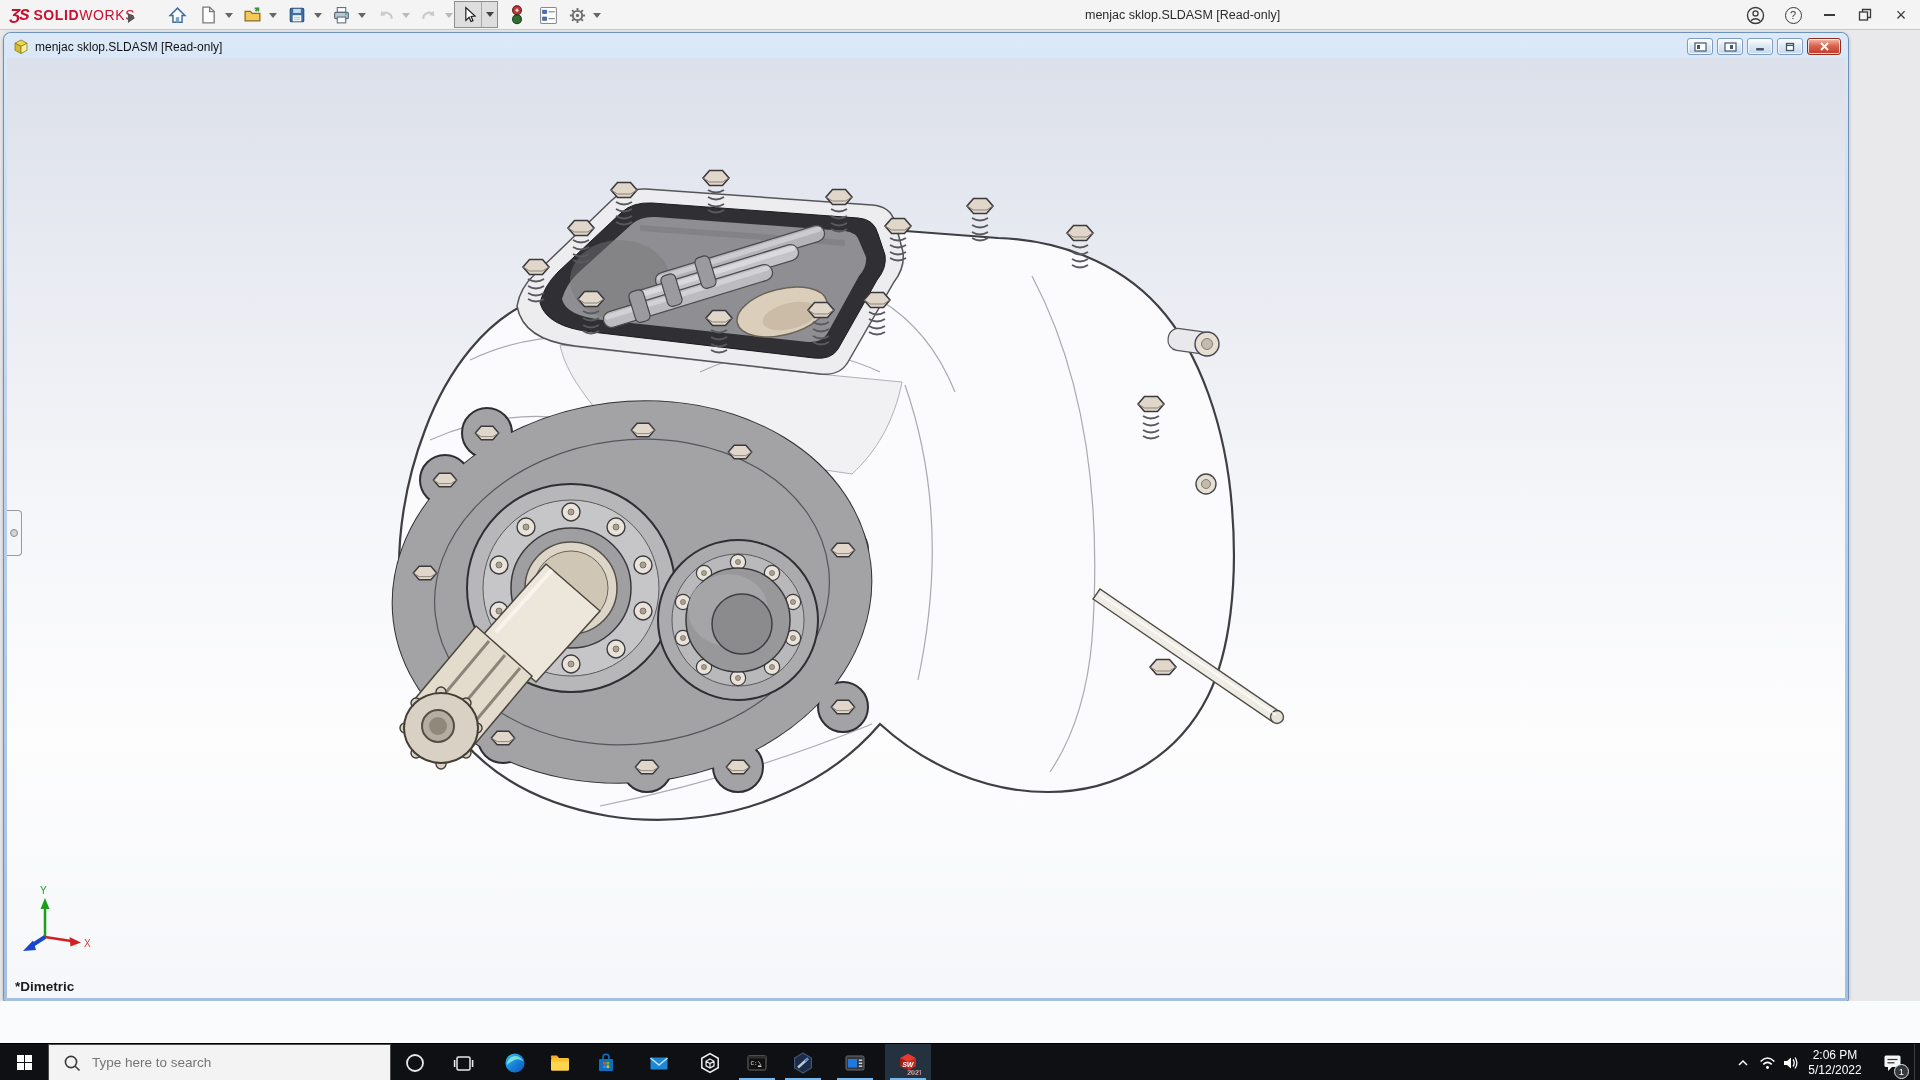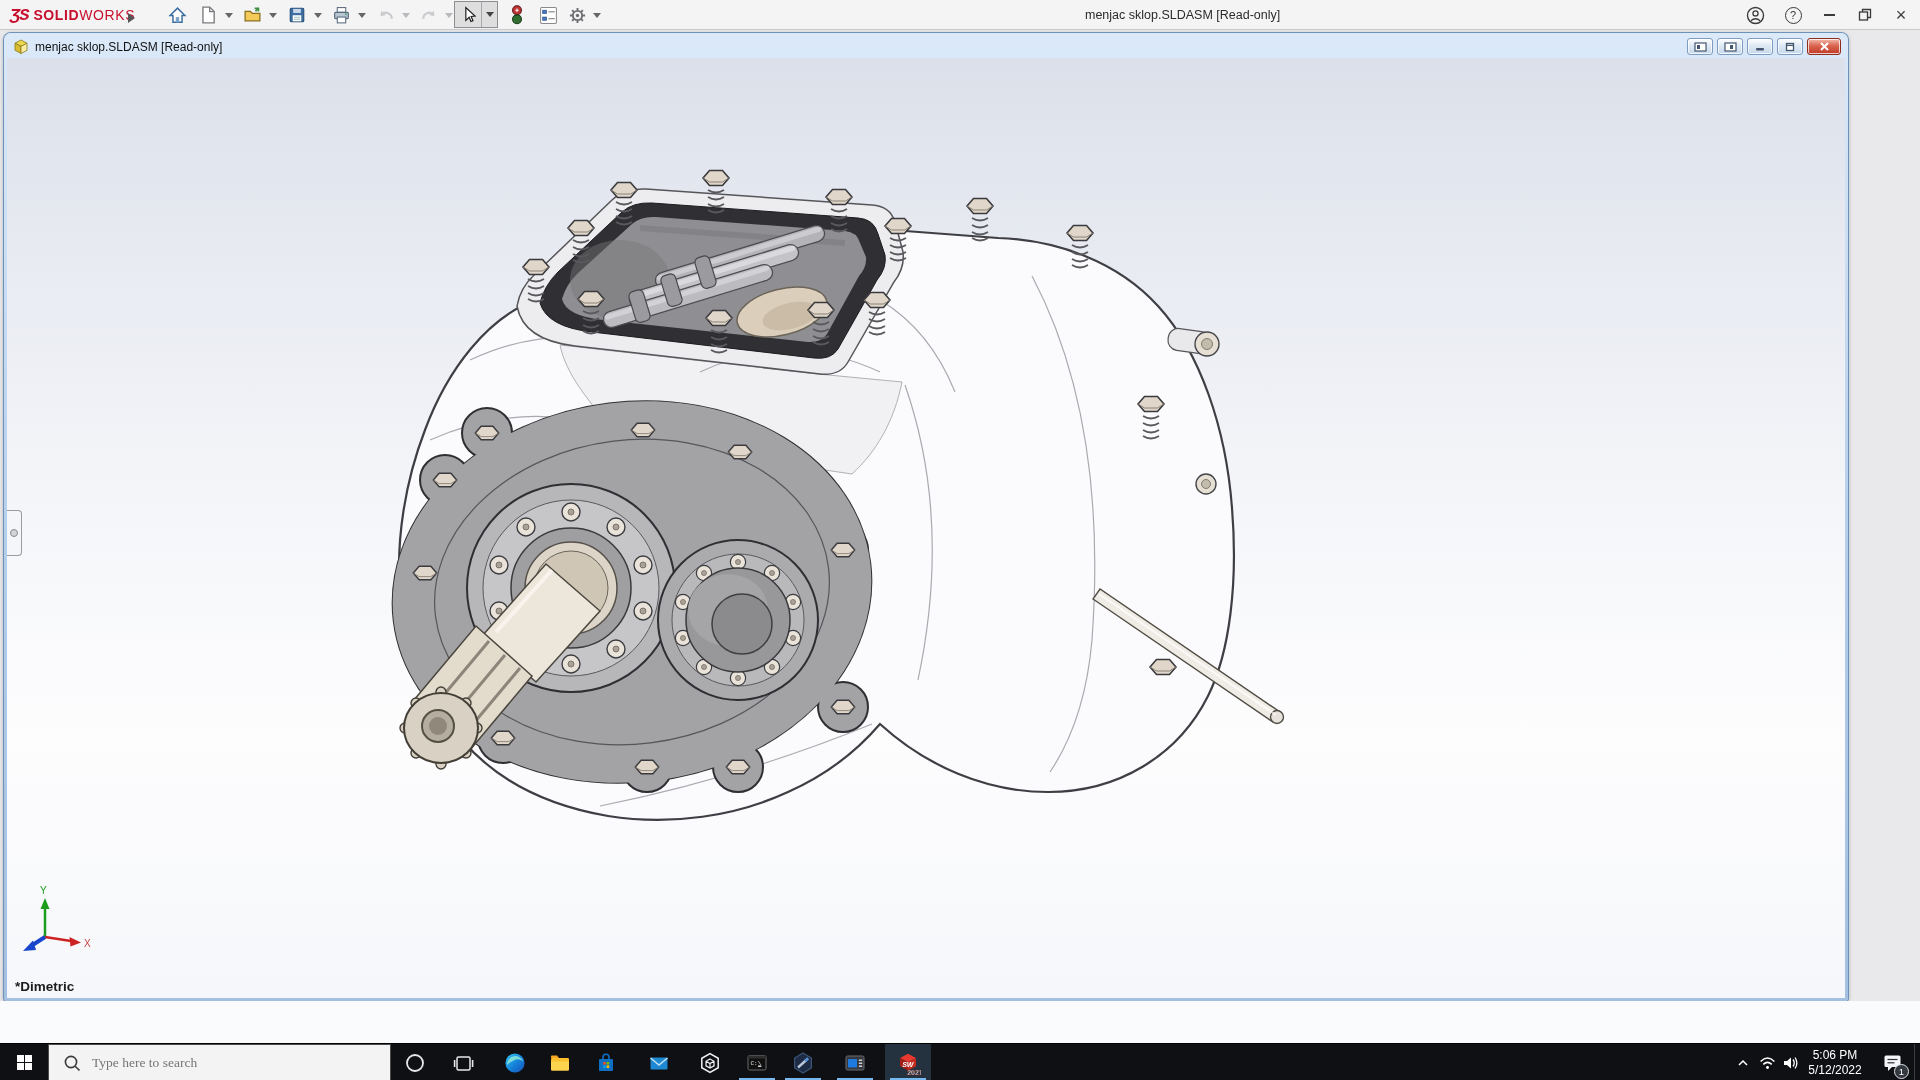--- a/index.html
+++ b/index.html
@@ -41,21 +41,21 @@
   #model{position:absolute;left:-7px;top:-58px;width:1920px;height:1080px}
   .side-tab{position:absolute;left:0;top:452px;width:15px;height:46px;background:#f4f6f9;border:1px solid #9a9aa0;border-left:none;border-radius:0 4px 4px 0;display:flex;align-items:center;justify-content:center}
   .side-tab .dot{width:8px;height:8px;border-radius:50%;background:#d4d4d6;border:1px solid #8a8a8e}
 
   #statusbar{position:absolute;left:0;top:1001px;width:1920px;height:42px;background:#fafbfc}
 
   
   #taskbar{position:absolute;left:0;top:1043px;width:1920px;height:37px;background:#0e1013;z-index:6;border-top:1px solid #000}
   .tb-start{position:absolute;left:0;top:0;width:48px;height:37px;display:flex;align-items:center;justify-content:center}
   .tb-search{position:absolute;left:48px;top:0;width:343px;height:37px;background:#f3f3f3;border:1px solid #4c4c4c;display:flex;align-items:center;gap:10px;padding-left:13px}
-  .tb-search input{border:none;outline:none;background:transparent;font-size:13.5px;color:#8b5cf6;width:250px;font-family:Liberation Serif, serif}
+  .tb-search input{border:none;outline:none;background:transparent;font-size:13.5px;color:#8b5cf6;width:250px;font-family:Liberation Sans, sans-serif}
   .tb-btn{position:absolute;top:0;width:46px;height:37px;display:flex;align-items:center;justify-content:center}
   .tb-btn.active-app{background:rgba(120,170,225,.22)}
   .runline{position:absolute;left:5px;bottom:0;width:36px;height:3px;background:#76b9f0}
   .tray-ic{position:absolute;top:0;height:37px;display:flex;align-items:center;justify-content:center;width:22px}
   .clock{position:absolute;left:1799px;top:4px;width:72px;color:#fff;font-size:12px;line-height:14.5px;text-align:center}
   .ac-wrap{position:absolute;left:1876px;top:0;width:34px;height:37px;display:flex;align-items:center;justify-content:center}
   .badge{position:absolute;right:1px;bottom:2px;width:15px;height:15px;border-radius:50%;background:#33373e;border:1px solid #dfe1e5;color:#fff;font-size:9.5px;display:flex;align-items:center;justify-content:center}
   .show-desktop{position:absolute;right:0;top:0;width:6px;height:37px;border-left:1px solid #3a3d42}
 </style>
 </head>
@@ -559,21 +559,21 @@
           <circle cx="8" cy="10.8" r="1.4" fill="#fff"></circle>
         </svg>
     </div>
     <div class="tray-ic" style="left:1779px">
       <svg width="17" height="16" viewBox="0 0 17 16">
           <polygon points="2,6 5,6 9,2.5 9,13.5 5,10 2,10" fill="#fff"></polygon>
           <path d="M11 4.5 Q13.5 8 11 11.5 M13 2.5 Q16.8 8 13 13.5" fill="none" stroke="#fff" stroke-width="1.3"></path>
         </svg>
     </div>
     <div class="clock">
-      <div>5:06 PM</div>
+      <div>2:06 PM</div>
       <div>5/12/2022</div>
     </div>
     <div class="ac-wrap">
       <svg width="22" height="20" viewBox="0 0 22 20">
           <rect x="2.5" y="2.5" width="16" height="11.5" rx="1.5" fill="#f5f6f7"></rect>
           <path d="M6 14 L6 18 L10 14 Z" fill="#f5f6f7"></path>
           <line x1="5.5" y1="6.5" x2="15.5" y2="6.5" stroke="#2a2d33" stroke-width="1.2"></line>
           <line x1="5.5" y1="9.8" x2="12.5" y2="9.8" stroke="#2a2d33" stroke-width="1.2"></line>
         </svg>
       <span class="badge">1</span>

